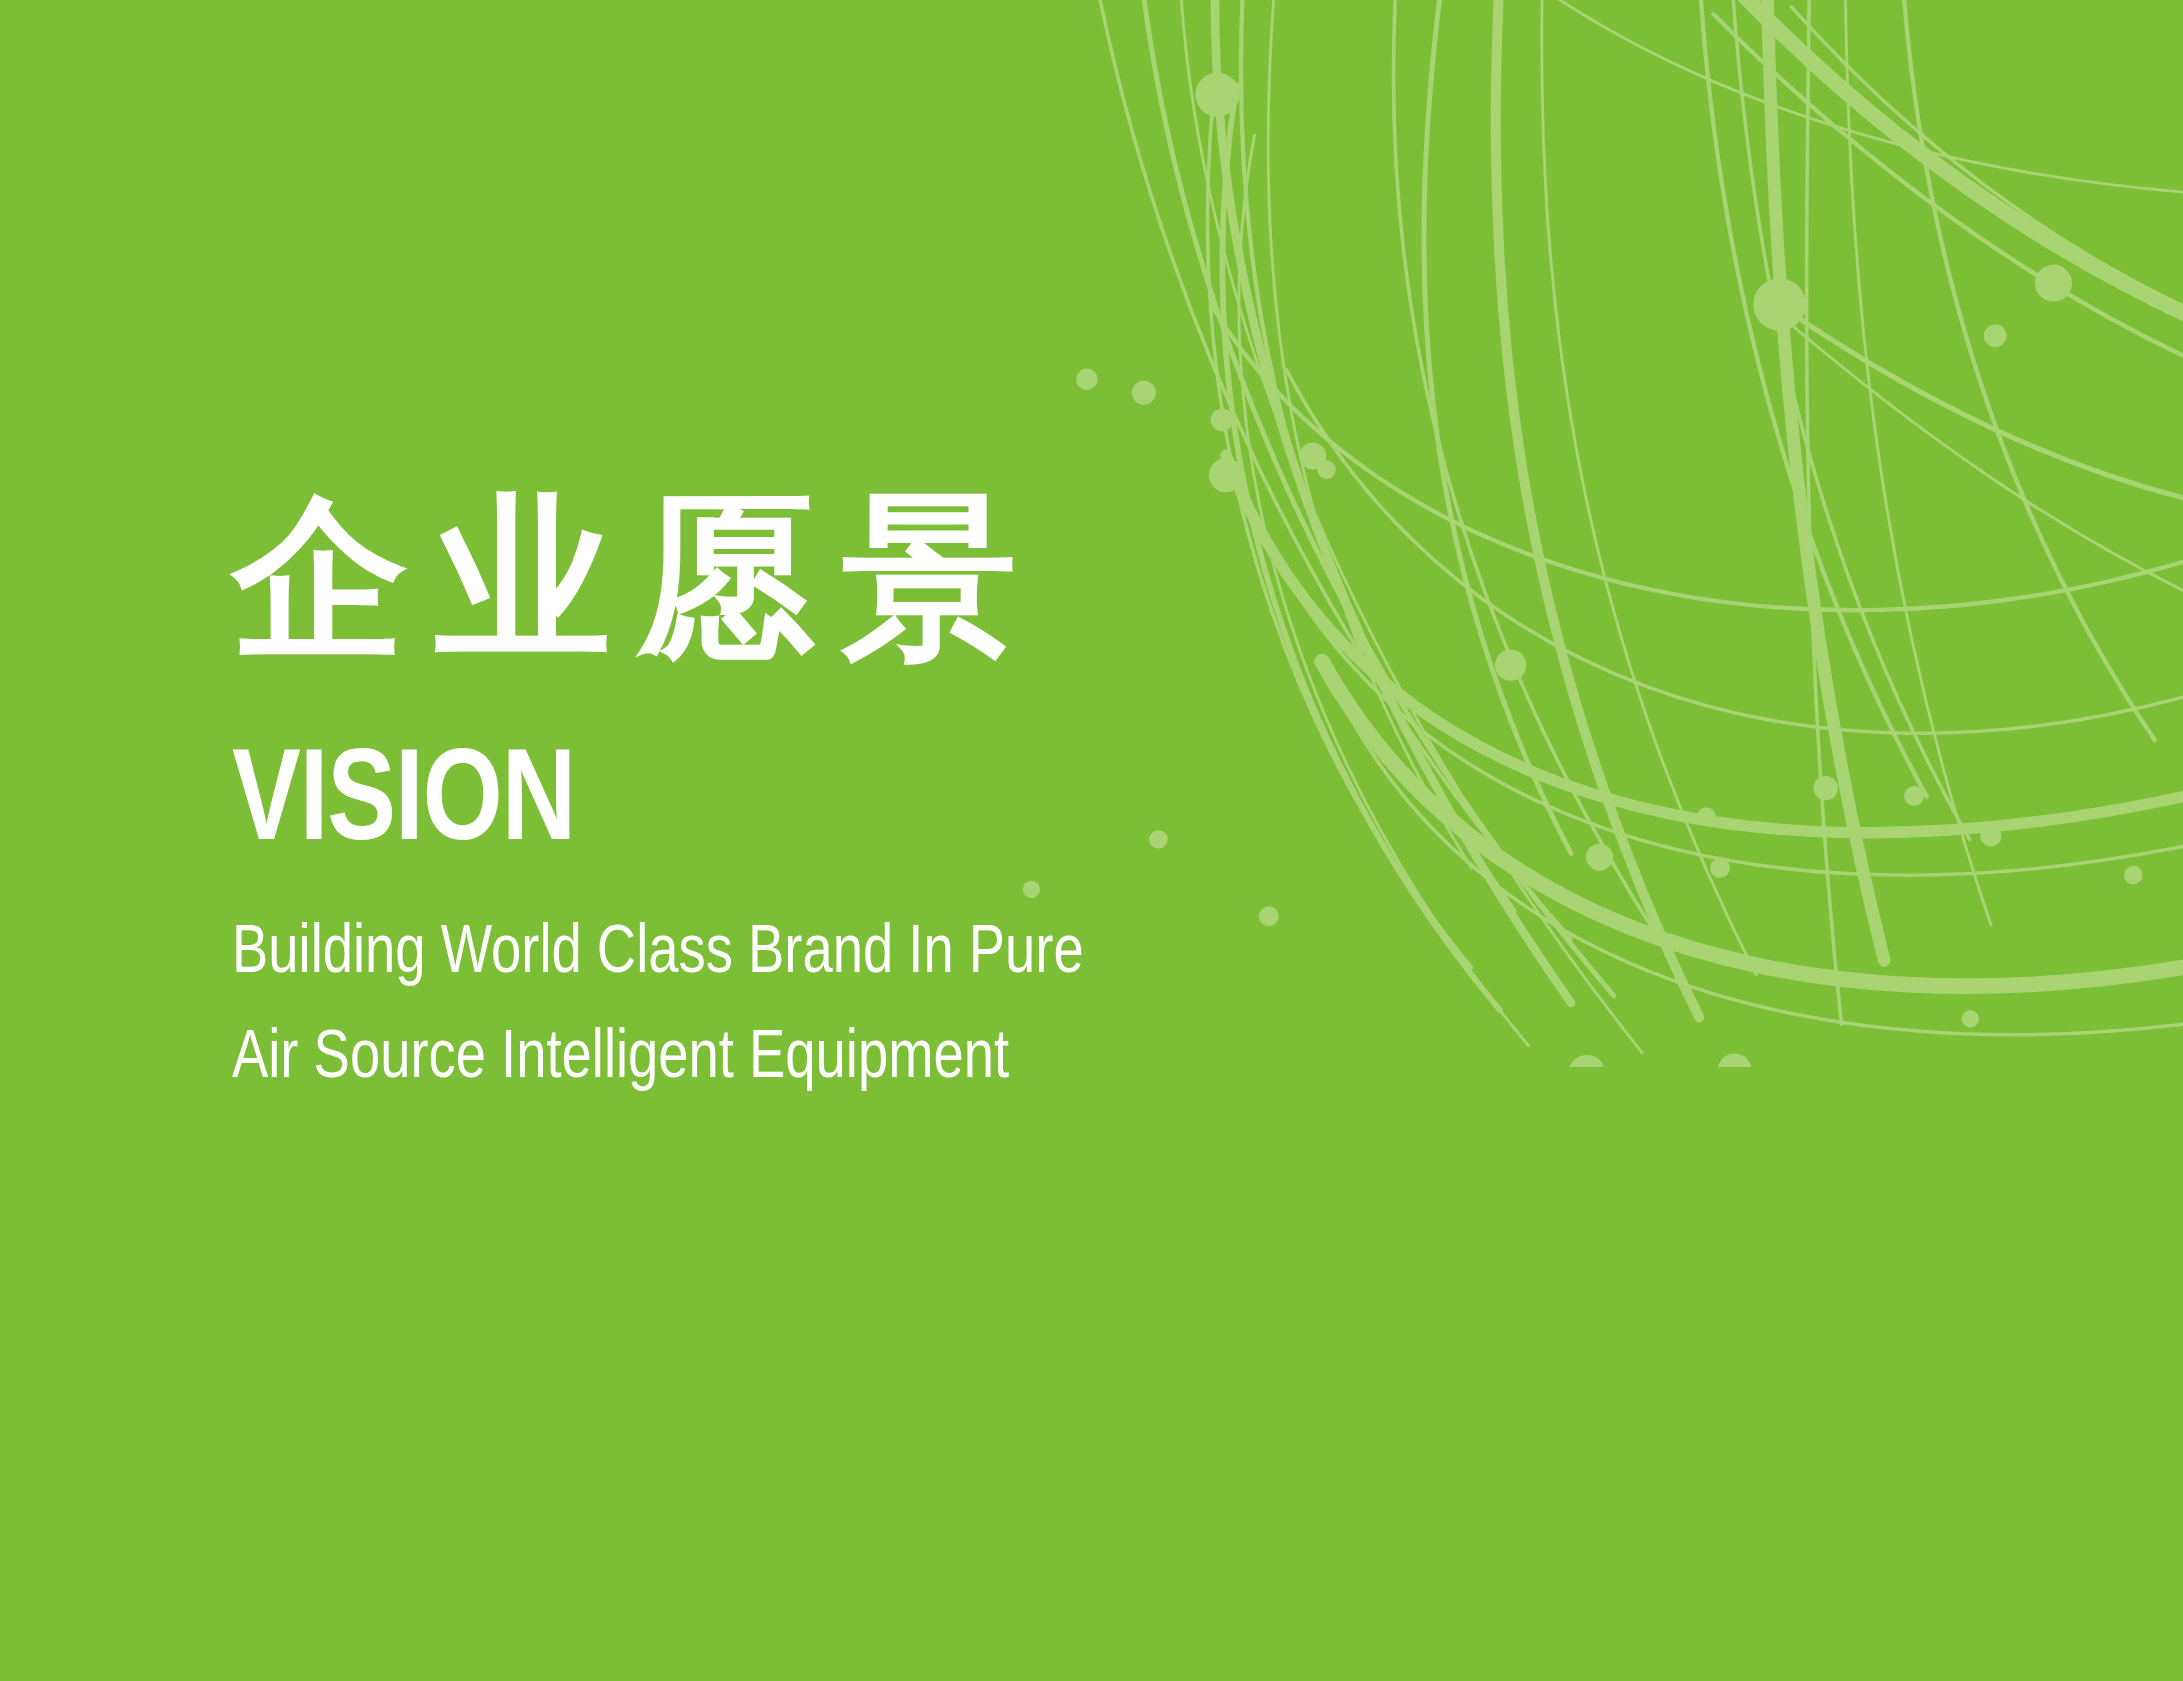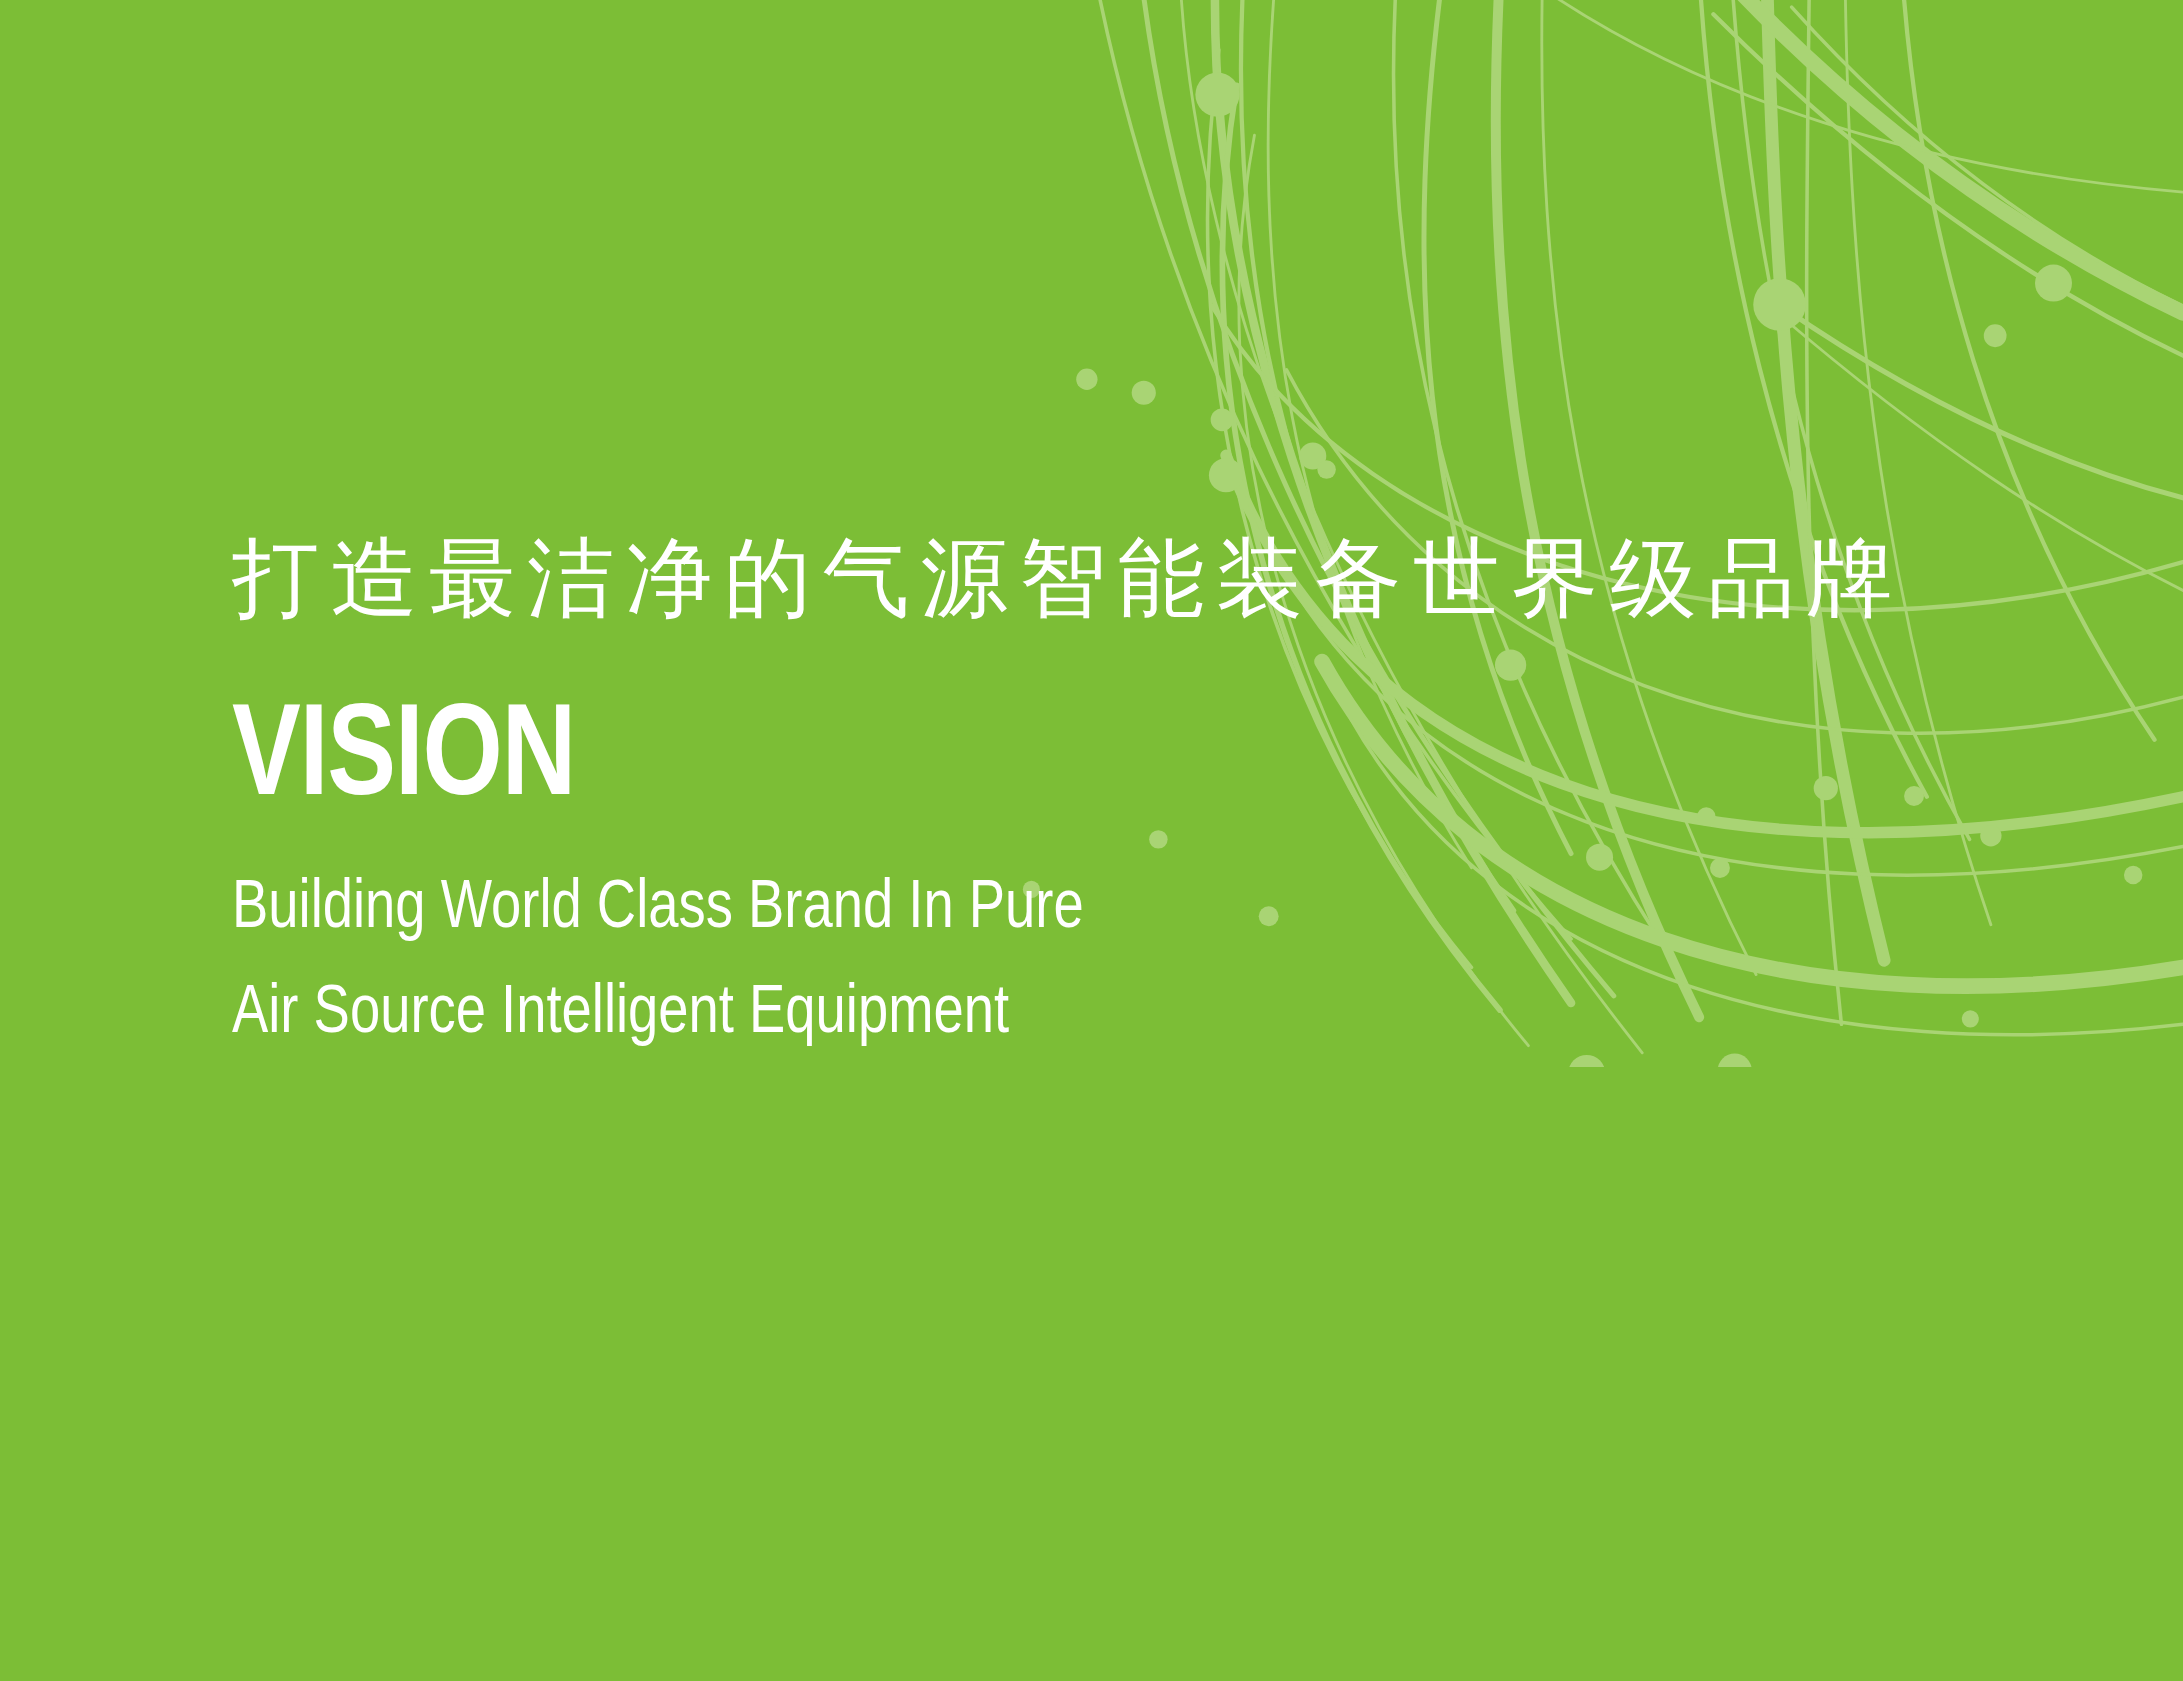--- a/index.html
+++ b/index.html
@@ -158,20 +158,20 @@
         <circle cx="1718" cy="590" r="16"></circle>
         <circle cx="1865" cy="660" r="13"></circle>
         <circle cx="1450" cy="1250" r="12"></circle>
         <circle cx="2418" cy="1220" r="14"></circle>
         <circle cx="2770" cy="1432" r="12"></circle>
       </g>
     </svg>
   </div>
 
   <div id="text-block">
-    <div class="cn-sub">打造最洁净的气源智能装备世界级品牌</div>
+    <div class="cn-heading">企业愿景</div>
     <div class="en-title">VISION</div>
     <div class="en-line first">Building World Class Brand In Pure</div>
     <div class="en-line second">Air Source Intelligent Equipment</div>
   </div>
 
 </div>
 
 
 </body></html>

